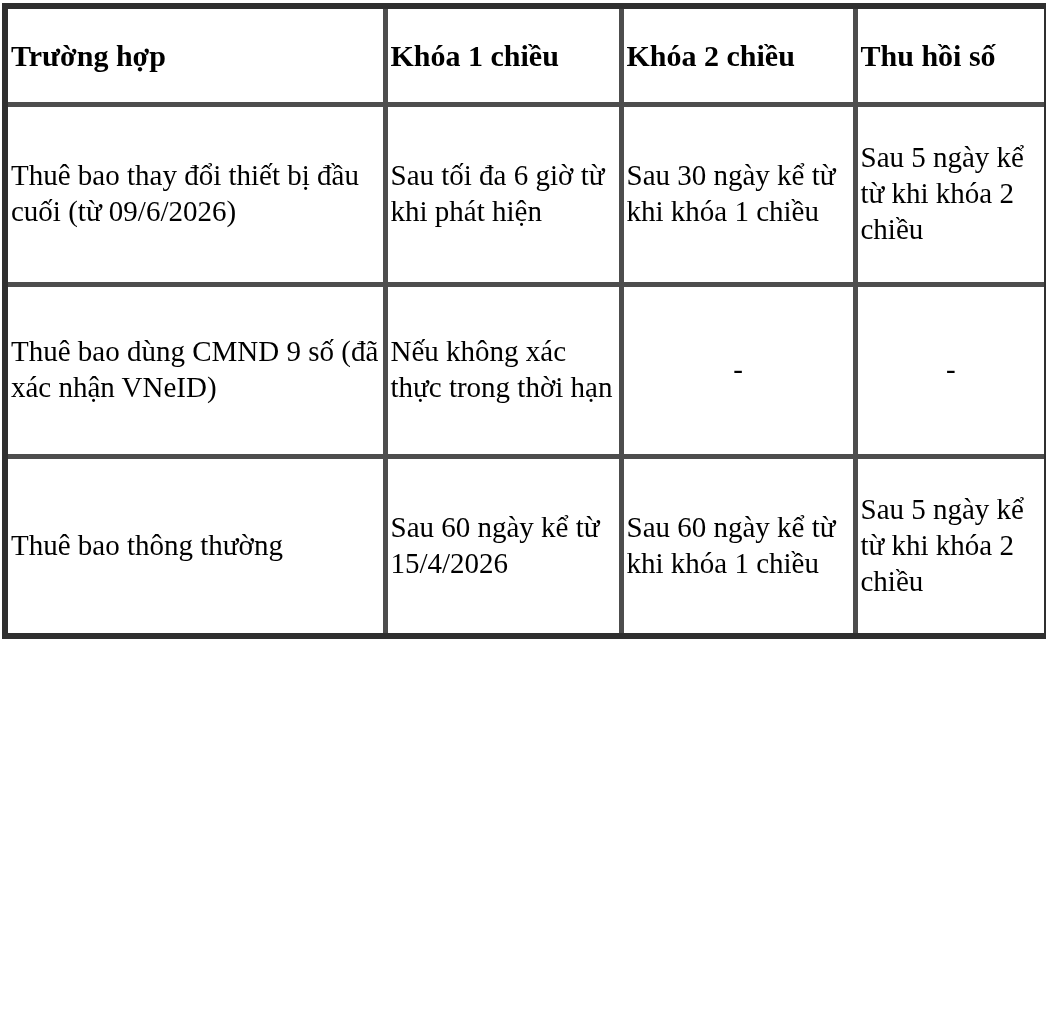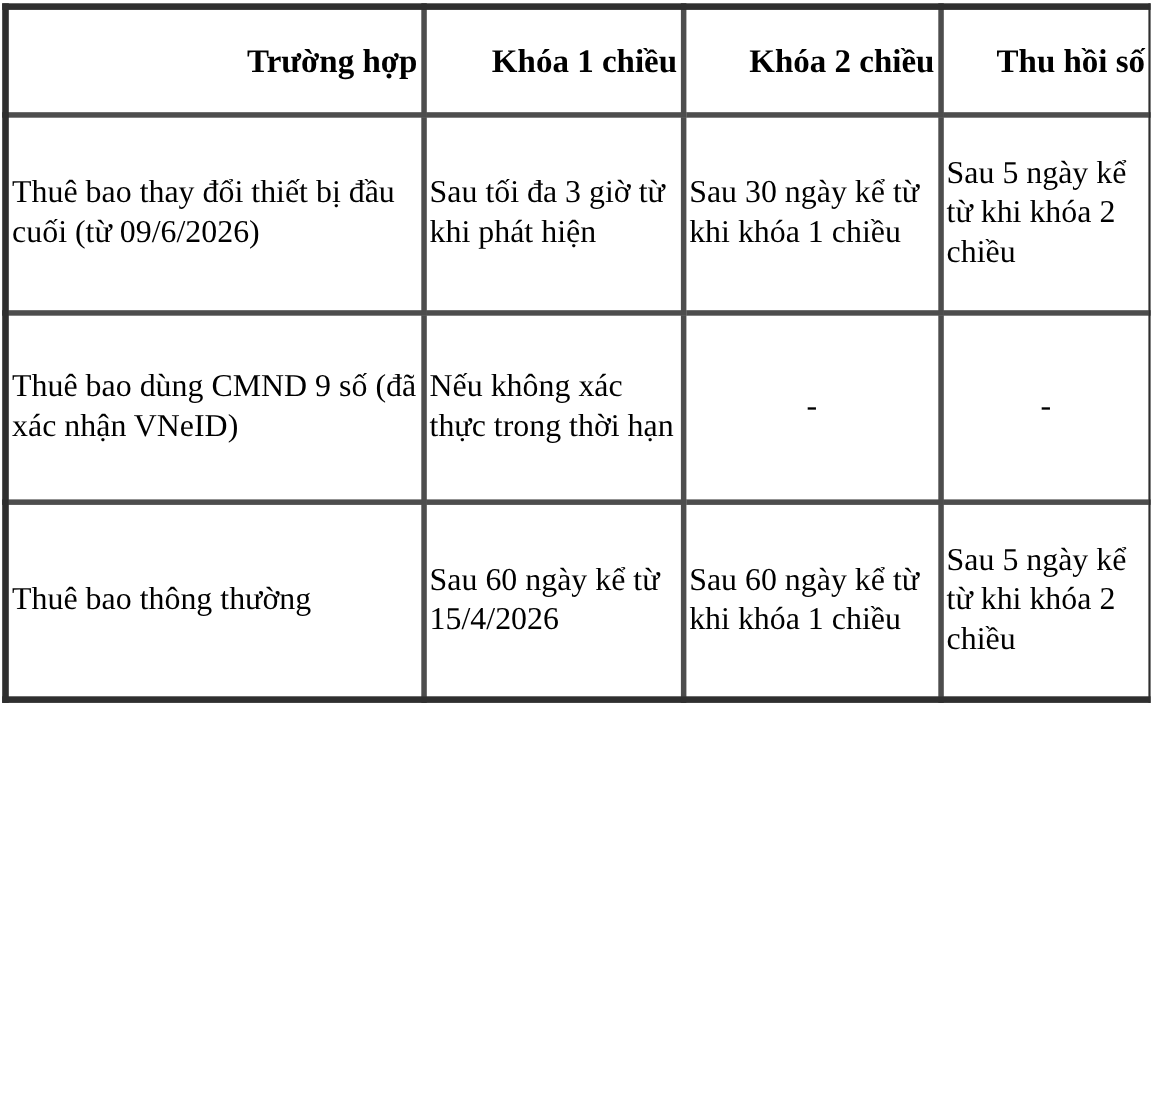--- a/index.html
+++ b/index.html
@@ -30,21 +30,21 @@
   table.lock-table td {
     border: 5px solid #4d4d4d;
     padding: 1px 3px;
     vertical-align: middle;
     line-height: 1.24;
     overflow: hidden;
     word-wrap: break-word;
   }
   table.lock-table th {
     font-weight: bold;
-    text-align: right;
+    text-align: left;
     font-size: 30px;
   }
   table.lock-table td {
     text-align: left;
     font-weight: normal;
   }
   table.lock-table td.c-center {
     text-align: center;
   }
   tr.hdr  { height: 98px;  }
@@ -69,21 +69,21 @@
       <tr class="hdr">
         <th>Trường hợp</th>
         <th>Khóa 1 chiều</th>
         <th>Khóa 2 chiều</th>
         <th>Thu hồi số</th>
       </tr>
     </thead>
     <tbody>
       <tr class="r0">
         <td>Thuê bao thay đổi thiết bị đầu cuối (từ 09/6/2026)</td>
-        <td>Sau tối đa 3 giờ từ khi phát hiện</td>
+        <td>Sau tối đa 6 giờ từ khi phát hiện</td>
         <td>Sau 30 ngày kể từ khi khóa 1 chiều</td>
         <td>Sau 5 ngày kể từ khi khóa 2 chiều</td>
       </tr>
       <tr class="r1">
         <td>Thuê bao dùng CMND 9 số (đã xác nhận VNeID)</td>
         <td>Nếu không xác thực trong thời hạn</td>
         <td class="c-center">-</td>
         <td class="c-center">-</td>
       </tr>
       <tr class="r3">

